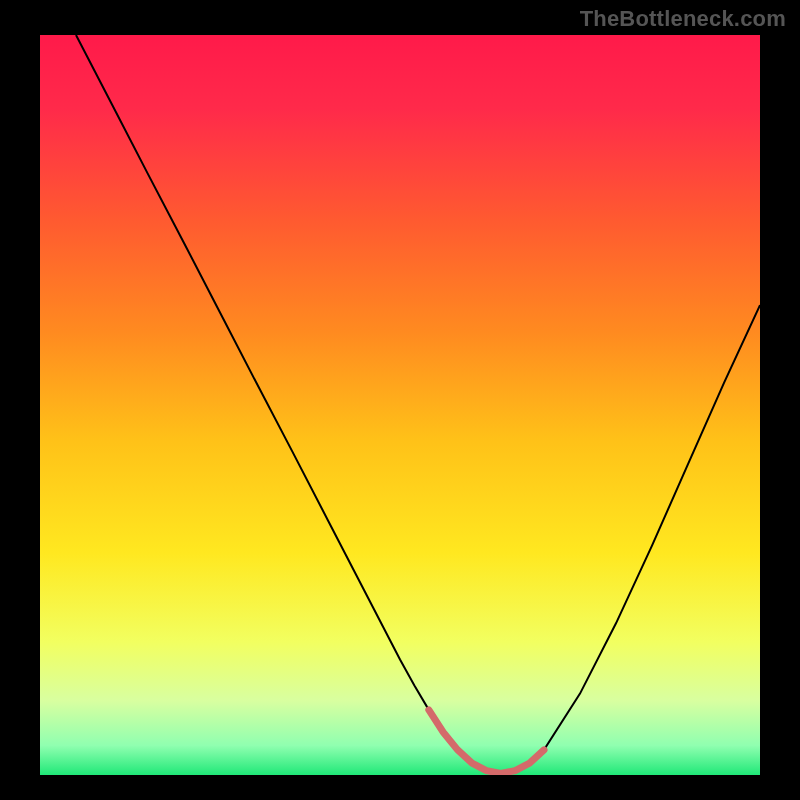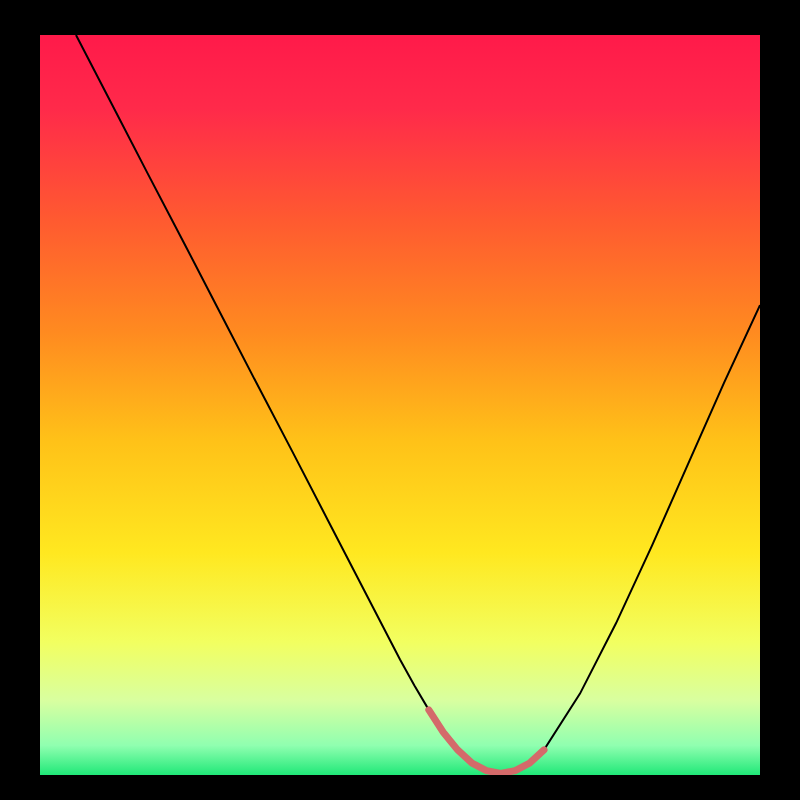--- a/index.html
+++ b/index.html
@@ -30,20 +30,21 @@
   svg {
     position: absolute;
     top: 0;
     left: 0;
   }
 </style>
 </head>
 <body>
 
 <div class="stage">
+  <div class="watermark">TheBottleneck.com</div>
 
   <svg id="chart-svg" width="800" height="800" viewBox="0 0 800 800">
     <defs>
       <linearGradient id="bg-grad" x1="0" y1="0" x2="0" y2="1">
           <stop offset="0%" stop-color="#ff1a4a"></stop>
           <stop offset="10%" stop-color="#ff2a4a"></stop>
           <stop offset="25%" stop-color="#ff5a30"></stop>
           <stop offset="40%" stop-color="#ff8a20"></stop>
           <stop offset="55.00000000000001%" stop-color="#ffc218"></stop>
           <stop offset="70%" stop-color="#ffe820"></stop>

